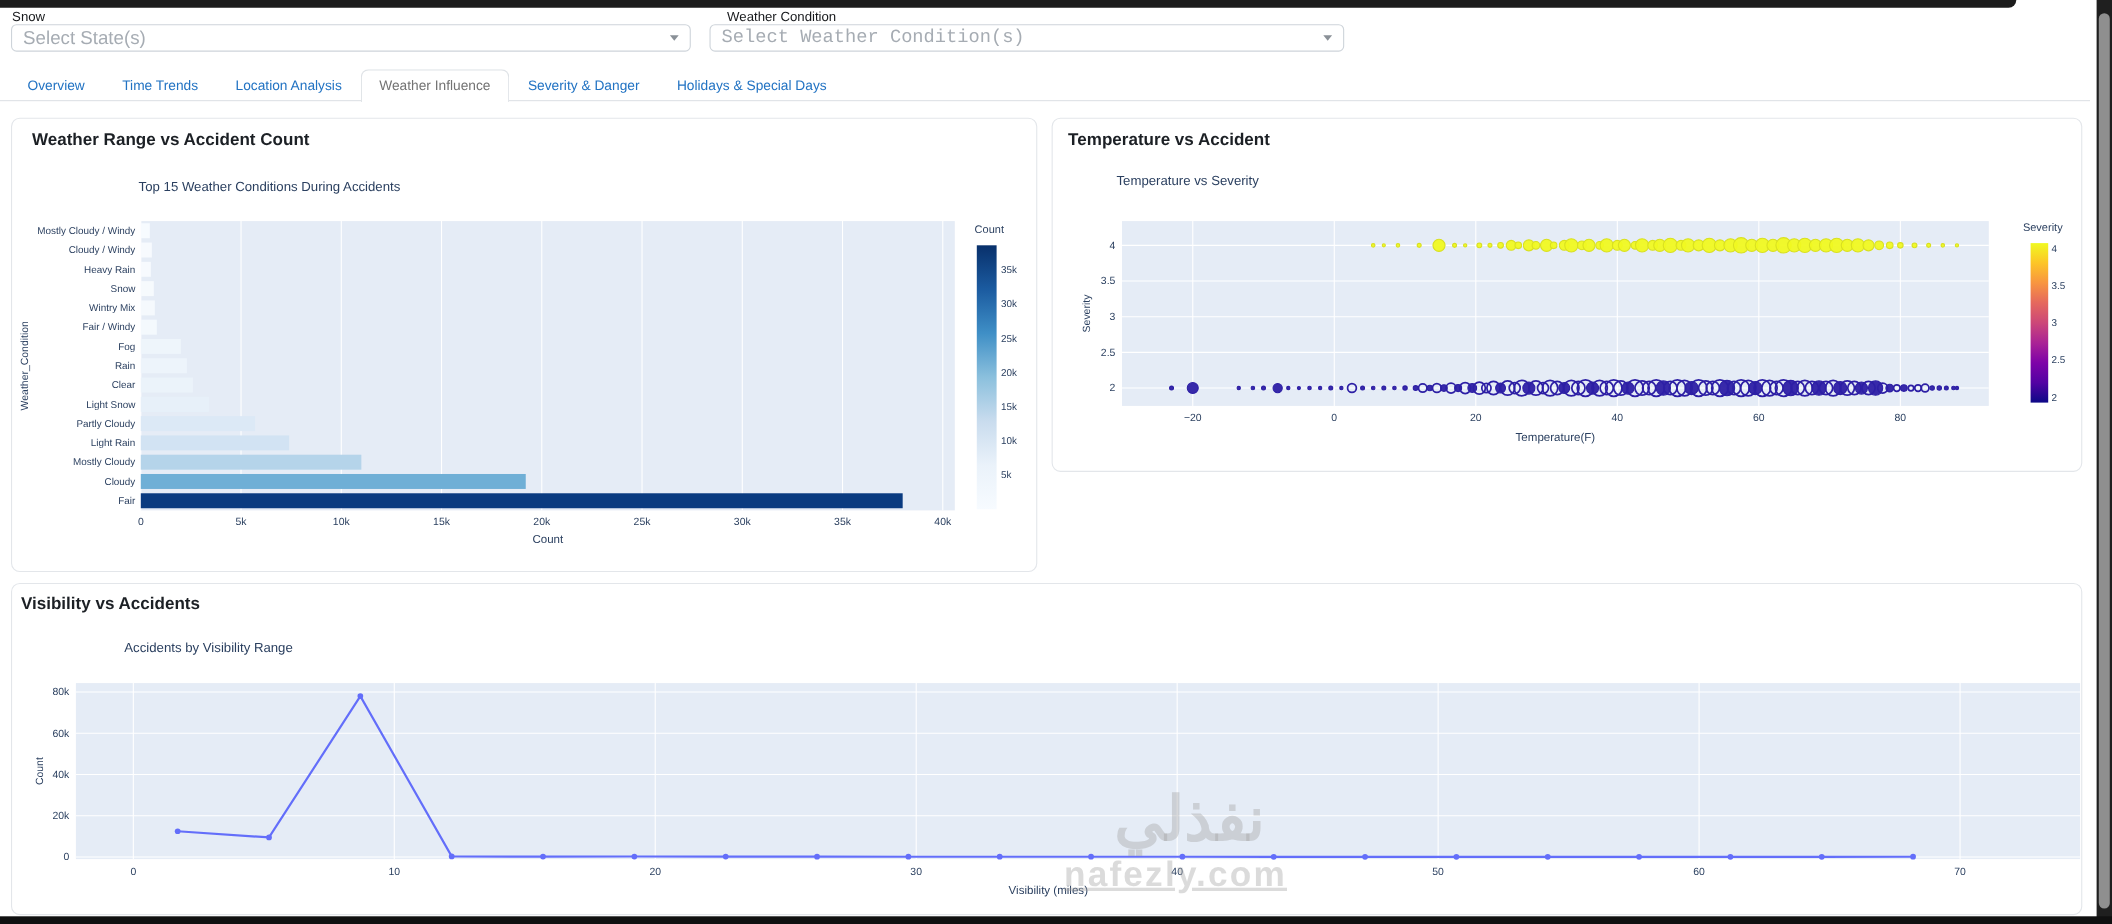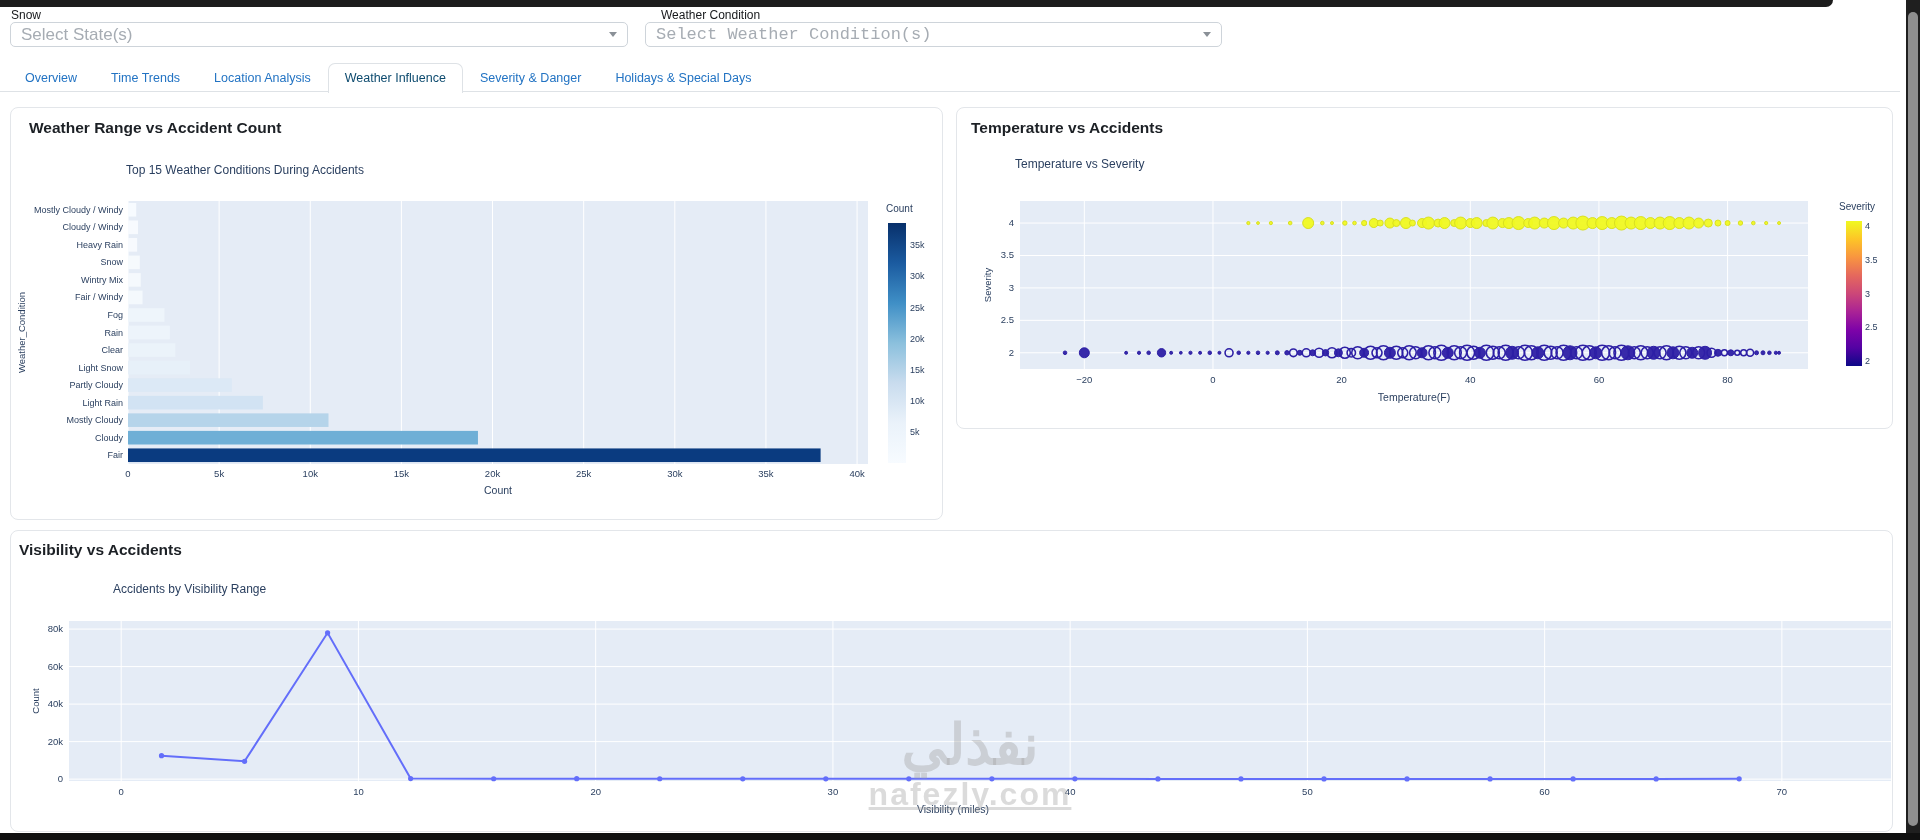--- a/index.html
+++ b/index.html
@@ -21,29 +21,29 @@
   }
   .select .ph{font-size:17px;color:#a6acb3;}
   .caret{width:0;height:0;border-left:4px solid transparent;border-right:4px solid transparent;border-top:5px solid #8a9097;}
   
   .tabs{left:8px;top:64px;height:28px;display:flex;align-items:center;}
   .tab{
     font-size:12.5px;color:#2273c3;padding:7px 16px 8px 16px;cursor:pointer;white-space:nowrap;
     border:1px solid transparent;border-bottom:none;background:transparent;
   }
   .tab.active{
-    color:#0c4a6e;background:#fff;border-color:#dee2e6;border-top-left-radius:7px;border-top-right-radius:7px;
+    color:#737373;background:#fff;border-color:#dee2e6;border-top-left-radius:7px;border-top-right-radius:7px;
     position:relative;z-index:2;
   }
   .tab-divider{left:0;top:91px;width:1900px;height:1px;background:#dee2e6;}
   
   .panel{border:1px solid #e3e6ea;border-radius:8px;background:#fff;box-sizing:border-box;}
   .panel-title{font-size:15.5px;font-weight:700;color:#1c2025;}
   
-  .wm{color:rgba(160,160,160,0.38);text-align:center;pointer-events:none;z-index:5;}
+  .wm{color:rgba(160,160,160,0.38);text-align:right;pointer-events:none;z-index:5;}
   .wm-ar{font-size:56px;font-weight:bold;}
   .wm-en{font-size:32px;font-weight:bold;letter-spacing:2px;text-decoration:underline;}
   svg text{font-family:"Liberation Sans", sans-serif;}
 </style>
 </head>
 <body>
 
 <div class="abs topbar"></div>
 <div class="abs scroll-track"></div>
 <div class="abs scroll-thumb"></div>
@@ -147,21 +147,21 @@
       <text x="899" y="171.4715025906736" font-size="9" fill="#2a3f5f" text-anchor="start">30k</text>
       <text x="899" y="202.559585492228" font-size="9" fill="#2a3f5f" text-anchor="start">25k</text>
       <text x="899" y="233.6476683937824" font-size="9" fill="#2a3f5f" text-anchor="start">20k</text>
       <text x="899" y="264.73575129533674" font-size="9" fill="#2a3f5f" text-anchor="start">15k</text>
       <text x="899" y="295.8238341968912" font-size="9" fill="#2a3f5f" text-anchor="start">10k</text>
       <text x="899" y="326.9119170984456" font-size="9" fill="#2a3f5f" text-anchor="start">5k</text>
     </svg>
 </div>
 
 <div class="abs panel" style="left:956px;top:107px;width:937px;height:322px;">
-  <div class="abs panel-title" style="left:14px;top:11px;">Temperature vs Accidents</div>
+  <div class="abs panel-title" style="left:14px;top:11px;">Temperature vs Accident</div>
   <svg id="chart-scatter" class="abs" style="left:0;top:0;" width="937" height="322">
       <text x="58" y="60" font-size="12" fill="#2a3f5f" text-anchor="start">Temperature vs Severity</text>
       <rect x="63" y="93" width="788" height="168" fill="#e5ecf6"></rect>
       <line x1="127.3265306122449" y1="93" x2="127.3265306122449" y2="261" stroke="#ffffff"></line>
       <text x="127.3265306122449" y="275" font-size="9.5" fill="#2a3f5f" text-anchor="middle">−20</text>
       <line x1="255.9795918367347" y1="93" x2="255.9795918367347" y2="261" stroke="#ffffff"></line>
       <text x="255.9795918367347" y="275" font-size="9.5" fill="#2a3f5f" text-anchor="middle">0</text>
       <line x1="384.6326530612245" y1="93" x2="384.6326530612245" y2="261" stroke="#ffffff"></line>
       <text x="384.6326530612245" y="275" font-size="9.5" fill="#2a3f5f" text-anchor="middle">20</text>
       <line x1="513.2857142857142" y1="93" x2="513.2857142857142" y2="261" stroke="#ffffff"></line>

